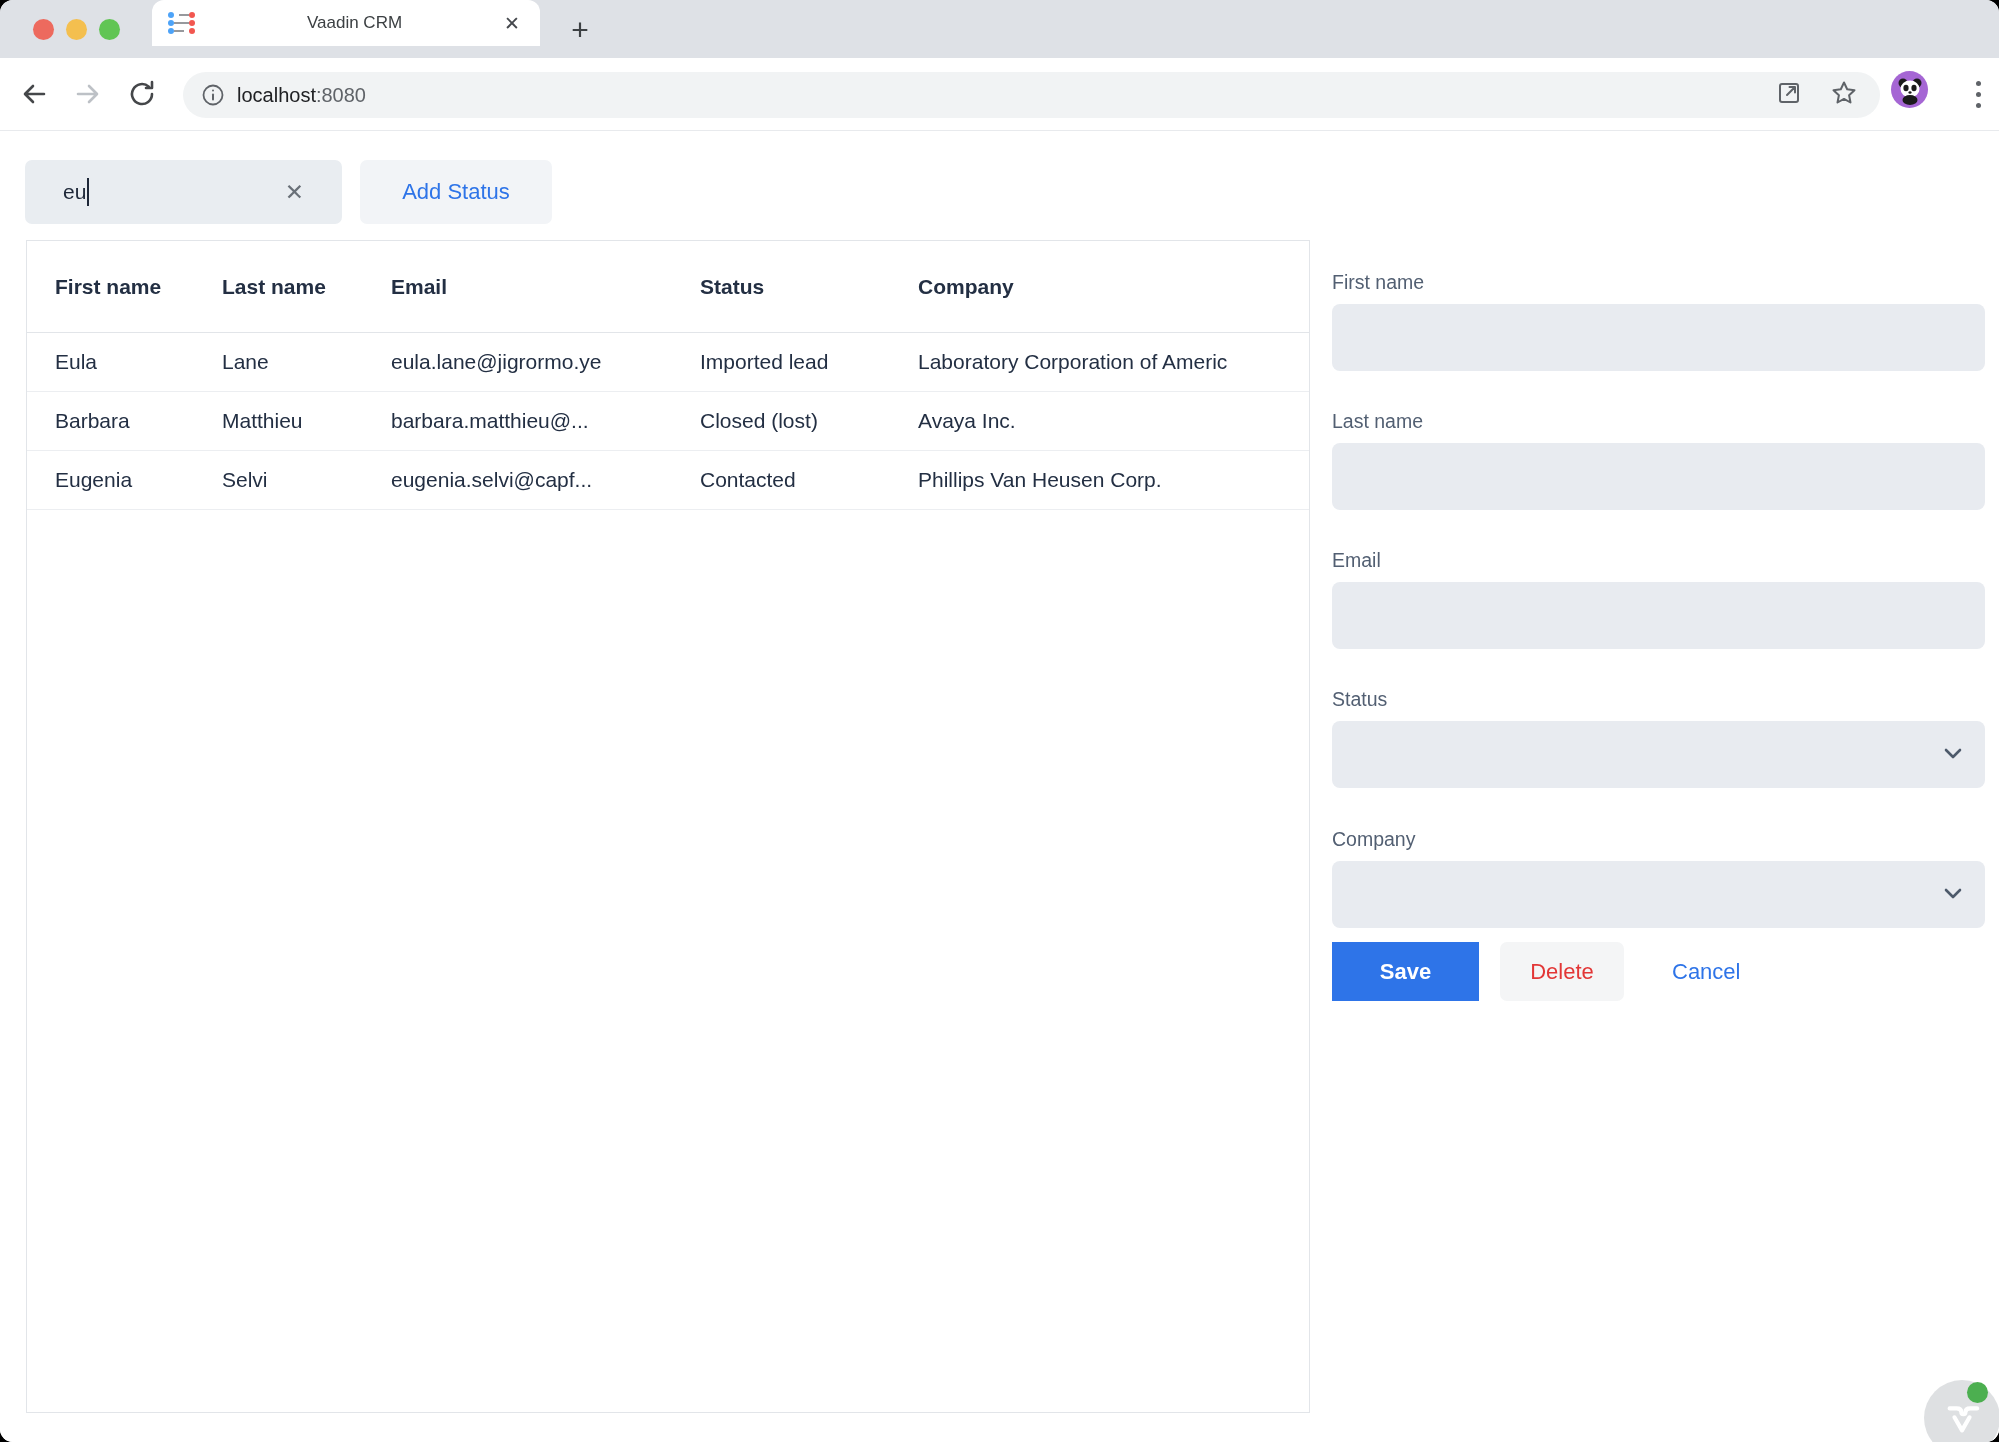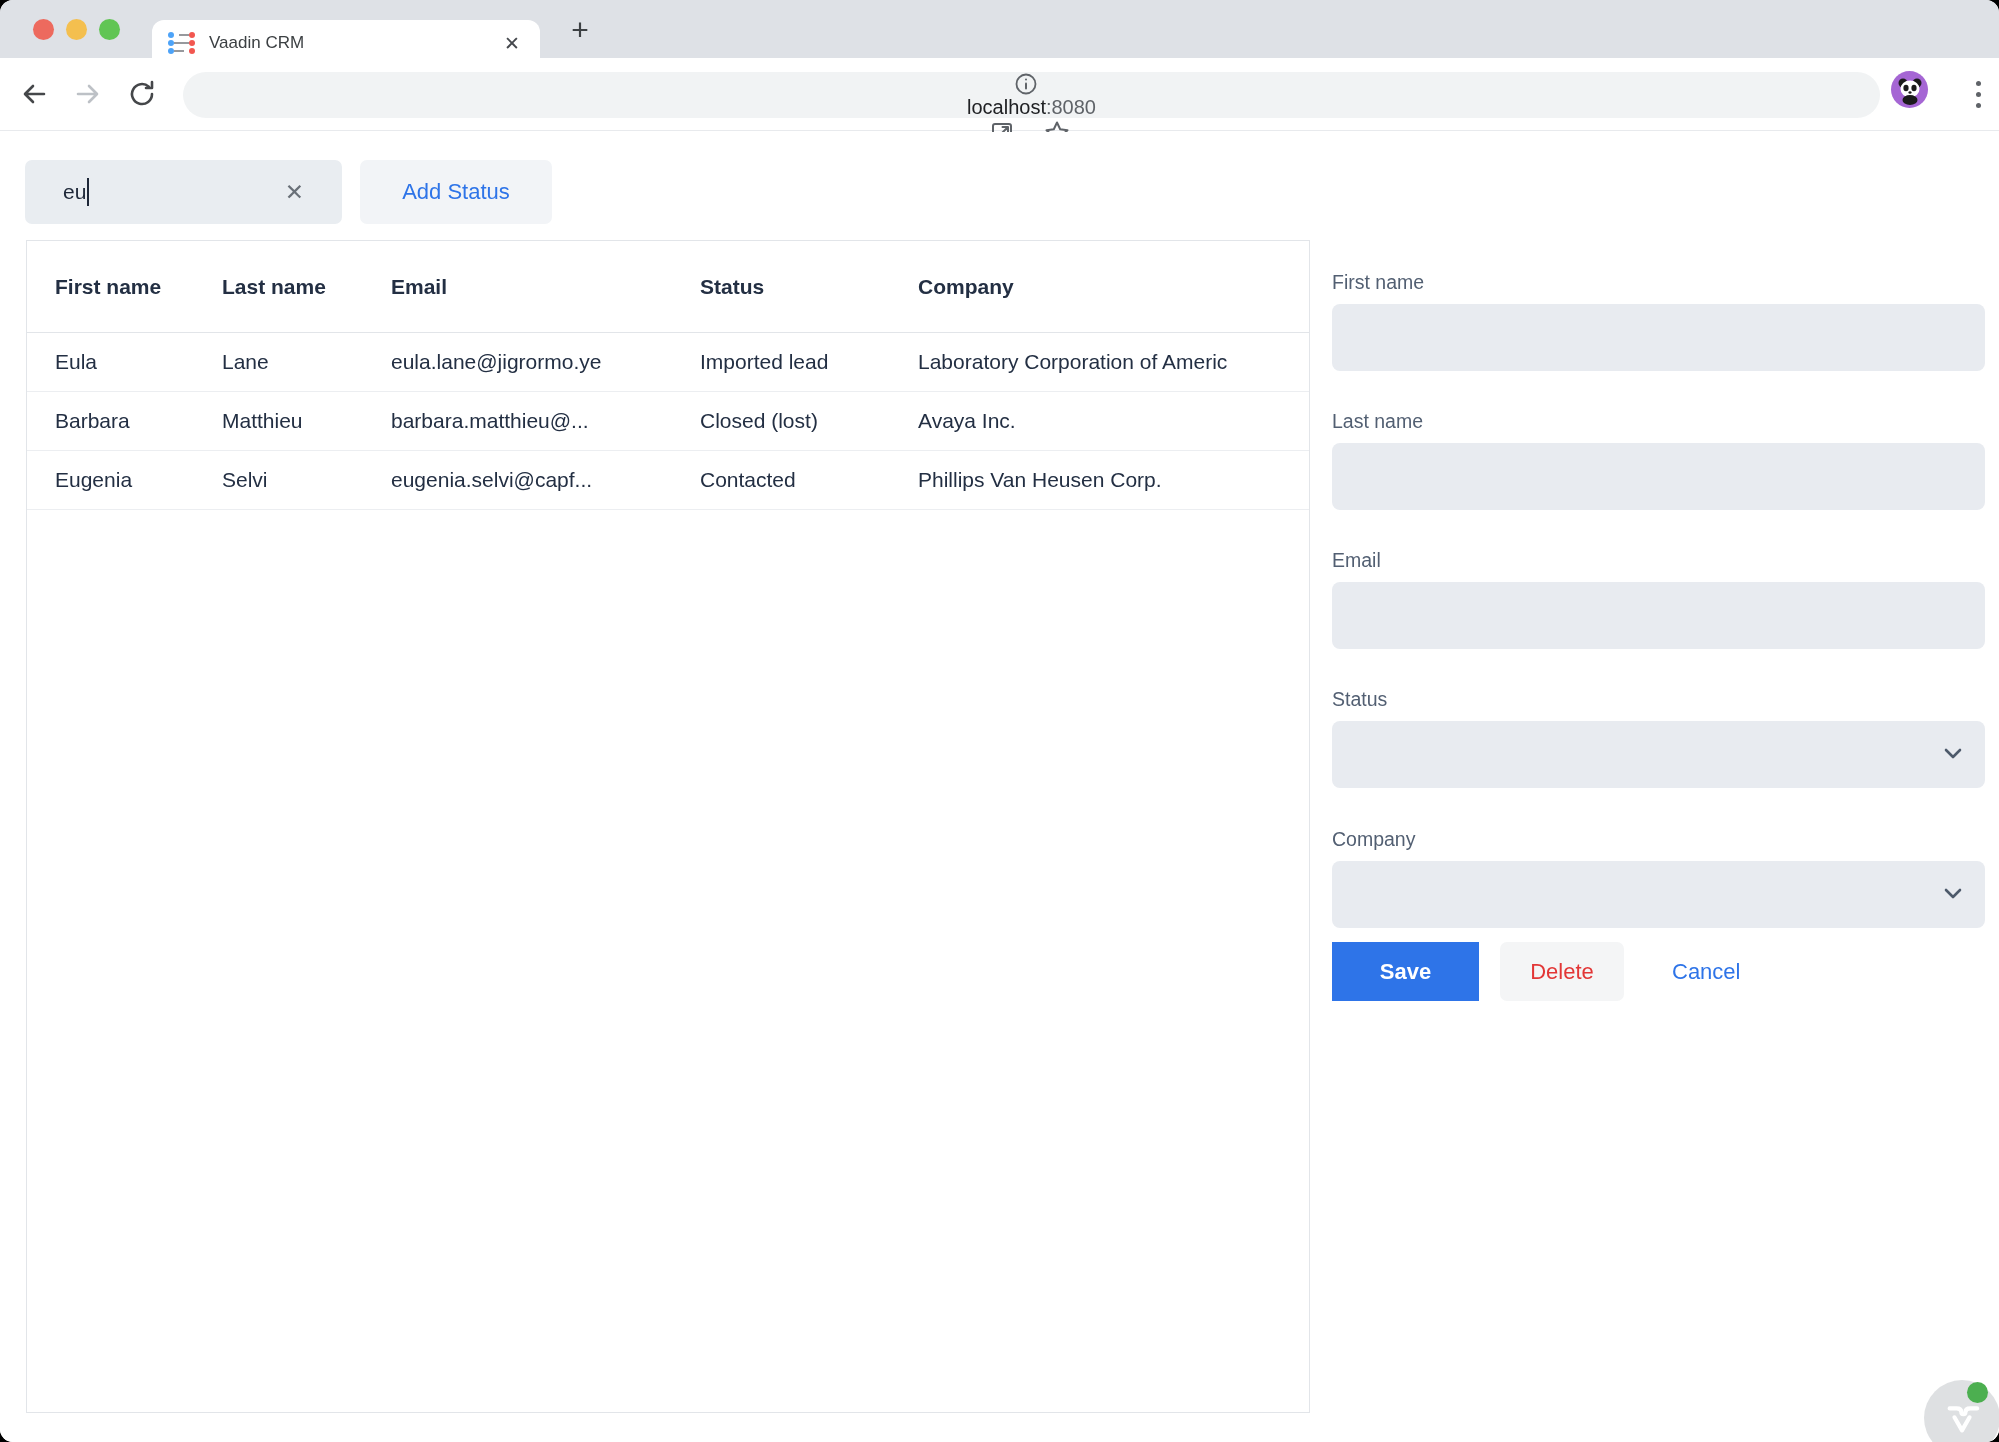--- a/index.html
+++ b/index.html
@@ -5,38 +5,38 @@
   * { margin:0; padding:0; box-sizing:border-box; }
   html,body { width:1999px; height:1442px; background:#000; font-family:"Liberation Sans","DejaVu Sans",sans-serif; }
   .window { position:absolute; inset:0; width:1999px; height:1442px; border-radius:13px; overflow:hidden; background:#fff; }
 
   
   .tabstrip { position:absolute; top:0; left:0; right:0; height:58px; background:#dee1e6; }
   .traffic { position:absolute; top:19px; width:21px; height:21px; border-radius:50%; }
   .t-red    { left:33px;  background:#ed6a5e; }
   .t-yellow { left:66px;  background:#f4bf4f; }
   .t-green  { left:99px;  background:#61c554; }
-  .tab { position:absolute; left:152px; top:20px; width:388px; height:46px; background:#fff;
-         border-radius:12px 12px 0 0; display:flex; align-items:center; padding:0 16px; }
+  .tab { position:absolute; left:152px; top:0; width:388px; height:46px; background:#fff;
+         border-radius:12px 12px 0 0; display:flex; align-items:center; padding:0 16px;text-align:center; }
   .favicon { width:27px; height:22px; display:flex; flex-direction:column; justify-content:space-between; margin-right:14px; flex:none; }
   .fav-row { display:flex; align-items:center; height:6px; }
   .fav-dot { width:6px; height:6px; border-radius:50%; flex:none; }
   .fav-line { height:2.5px; background:#97999d; flex:1; }
   .fav-blue { background:#4da3f8; } .fav-red { background:#f25750; }
   .fav-gap { width:5px; flex:none; }
   .tab-title { font-size:17px; color:#3c4043; flex:1; white-space:nowrap; overflow:hidden; }
   .tab-close { font-size:19px; color:#45484d; cursor:default; padding:2px 4px; }
   .newtab { position:absolute; left:558px; top:10px; width:44px; height:40px; display:flex; align-items:center;
             justify-content:center; font-size:30px; font-weight:300; color:#3c4043; }
 
   
   .toolbar { position:absolute; top:58px; left:0; right:0; height:73px; background:#fff; border-bottom:1px solid #e8eaed; }
   .nav-ic { position:absolute; top:16px; width:40px; height:40px; display:flex; align-items:center; justify-content:center; }
   .omnibox { position:absolute; left:183px; top:14px; width:1697px; height:46px; border-radius:23px;
-             background:#f1f3f4; display:flex; align-items:center; padding:0 18px;flex-direction:column; }
+             background:#f1f3f4; display:flex; align-items:center; padding:0 18px; }
   .info-ic { width:24px; height:24px; margin-right:12px; flex:none; }
   .url { font-size:20px; color:#202124; white-space:nowrap; }
   .url .port { color:#5f6368; }
   .omni-spacer { flex:1; }
   .omni-right { display:flex; align-items:center; gap:28px; margin-right:4px; }
   .avatar { position:absolute; left:1891px; top:13px; width:37px; height:37px; border-radius:50%; background:#a566d4;
             display:flex; align-items:center; justify-content:center; overflow:hidden; }
   .kebab { position:absolute; left:1958px; top:16px; width:40px; height:40px; display:flex; flex-direction:column;
            align-items:center; justify-content:center; gap:6px; }
   .kebab i { width:5px; height:5px; border-radius:50%; background:#5f6368; }

